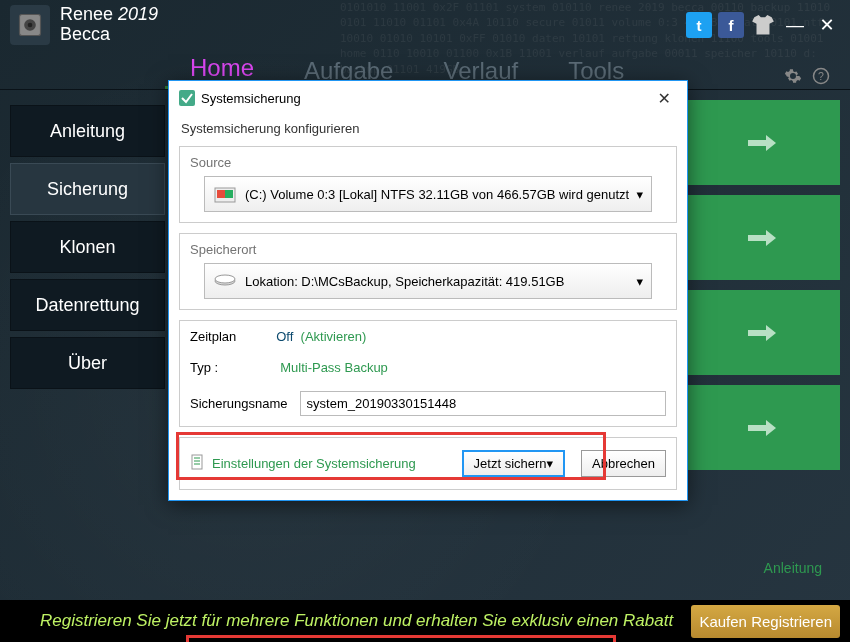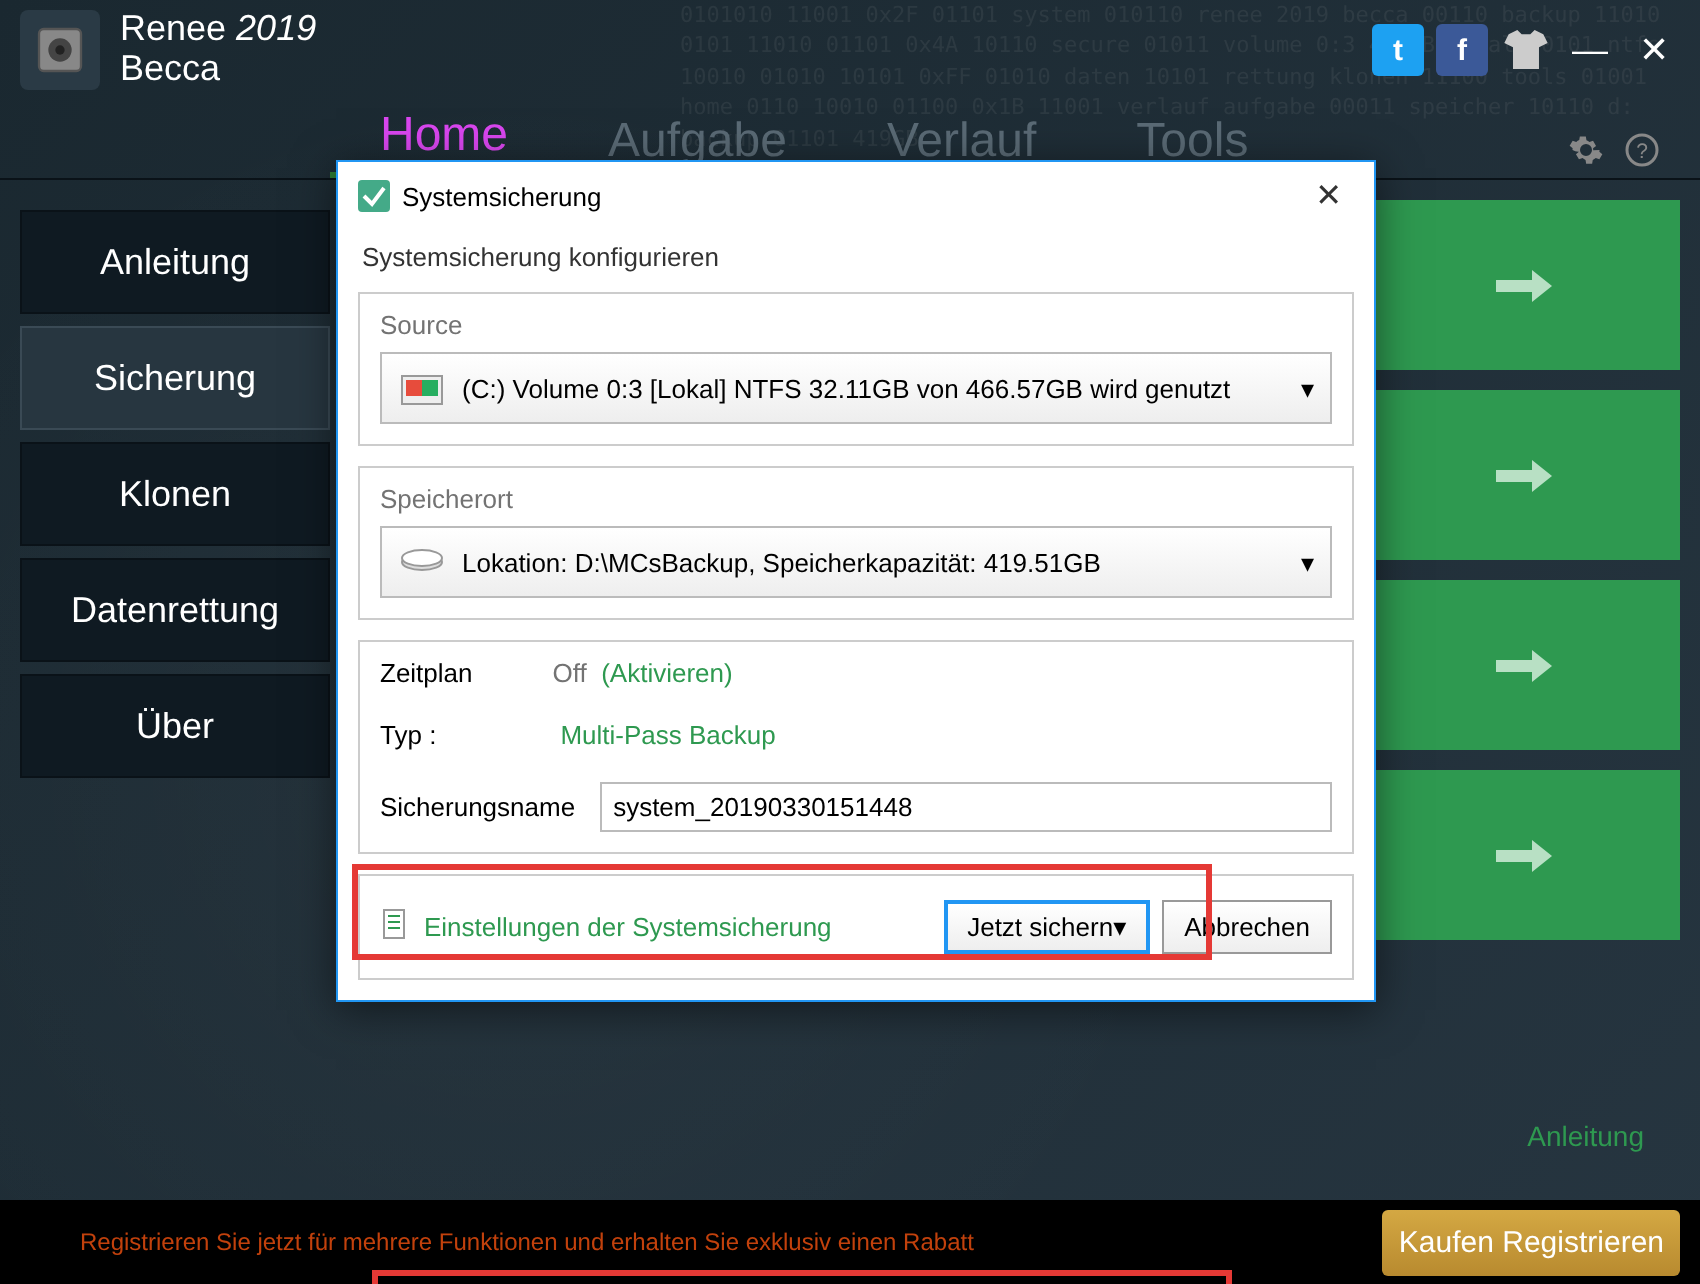--- a/index.html
+++ b/index.html
@@ -34,44 +34,44 @@
 .side-btn.active { background: #273640; border: 1px solid #3a4a55; }
 
 
 .green-area { position: absolute; right: 10px; top: 100px; width: 155px; }
 .green-btn { height: 85px; margin-bottom: 10px; background: #2e9950; display: flex; align-items: center; justify-content: center; cursor: pointer; }
 .green-btn svg { width: 30px; height: 20px; }
 .anleitung-link { color: #2e9950; text-align: right; padding-right: 10px; font-size: 14px; }
 
 
 .promo { position: absolute; bottom: 0; left: 0; right: 0; height: 42px; background: #000; display: flex; align-items: center; padding: 0 10px 0 40px; }
-.promo-text { color: #c2410c; font-size: 12px; }
+.promo-text { color: #bef264; font-size: 17px; font-style: italic; }
 .promo-btn { margin-left: auto; background: linear-gradient(#d4a843, #b88a2f); color: #fff; padding: 8px 8px; border-radius: 3px; font-size: 15px; cursor: pointer; }
 
 
 .dialog { position: absolute; top: 80px; left: 168px; width: 520px; background: #fff; border: 1px solid #2196f3; box-shadow: 0 4px 20px rgba(0,0,0,0.5); }
 .dlg-title { height: 34px; display: flex; align-items: center; padding: 0 10px; font-size: 13px; }
 .dlg-title-icon { width: 16px; height: 16px; margin-right: 6px; }
 .dlg-close { margin-left: auto; cursor: pointer; font-size: 16px; color: #333; padding: 0 6px; }
 .dlg-sub { padding: 6px 12px 10px; font-size: 13px; color: #333; }
 .section { margin: 0 10px 10px; border: 1px solid #ccc; background: #fff; }
 .sec-label { padding: 8px 10px 6px; font-size: 13px; color: #737373; }
-.dropdown { margin: 0 10px 10px; background: linear-gradient(#fff, #eee); border: 1px solid #bbb; height: 36px; display: flex; align-items: center; padding: 0 8px; font-size: 13px; cursor: pointer; }
+.dropdown { margin: 0 24px 10px; background: linear-gradient(#fff, #eee); border: 1px solid #bbb; height: 36px; display: flex; align-items: center; padding: 0 8px; font-size: 13px; cursor: pointer; }
 .dropdown .dd-icon { width: 24px; height: 24px; margin-right: 8px; }
 .dropdown .dd-caret { margin-left: auto; }
 .schedule-row { padding: 8px 10px; font-size: 13px; display: flex; gap: 40px; }
-.schedule-row .off { color: #737373; }
+.schedule-row .off { color: #0c4a6e; }
 .schedule-row .activate { color: #2e9950; }
 .type-row { padding: 8px 10px; font-size: 13px; display: flex; gap: 62px; }
 .type-row .type-val { color: #2e9950; }
 .name-row { padding: 8px 10px 10px; display: flex; align-items: center; gap: 12px; font-size: 13px; }
 .name-row input { flex: 1; border: 1px solid #bbb; padding: 4px 6px; font-size: 13px; }
 .footer-row { margin: 0 10px 10px; border: 1px solid #ccc; padding: 12px 10px; display: flex; align-items: center; }
 .settings-link { display: flex; align-items: center; gap: 6px; color: #2e9950; font-size: 13px; cursor: pointer; }
-.footer-btns { margin-left: auto; display: flex; gap: 6px; border-radius: 11px; }
+.footer-btns { margin-left: auto; display: flex; gap: 16px; border-radius: 11px; }
 .dlg-btn { background: linear-gradient(#fff, #eee); border: 1px solid #999; padding: 4px 10px; font-size: 13px; cursor: pointer; }
 .dlg-btn.primary { border: 2px solid #2196f3; }
 
 
 .red-box { position: absolute; border: 3px solid #e53935; pointer-events: none; }
 .red1 { top: 314px; left: 6px; width: 430px; height: 40px; }
 
 
 .mid-section { margin: 0 10px 10px; border: 1px solid #ccc; position: relative; }
 </style>

